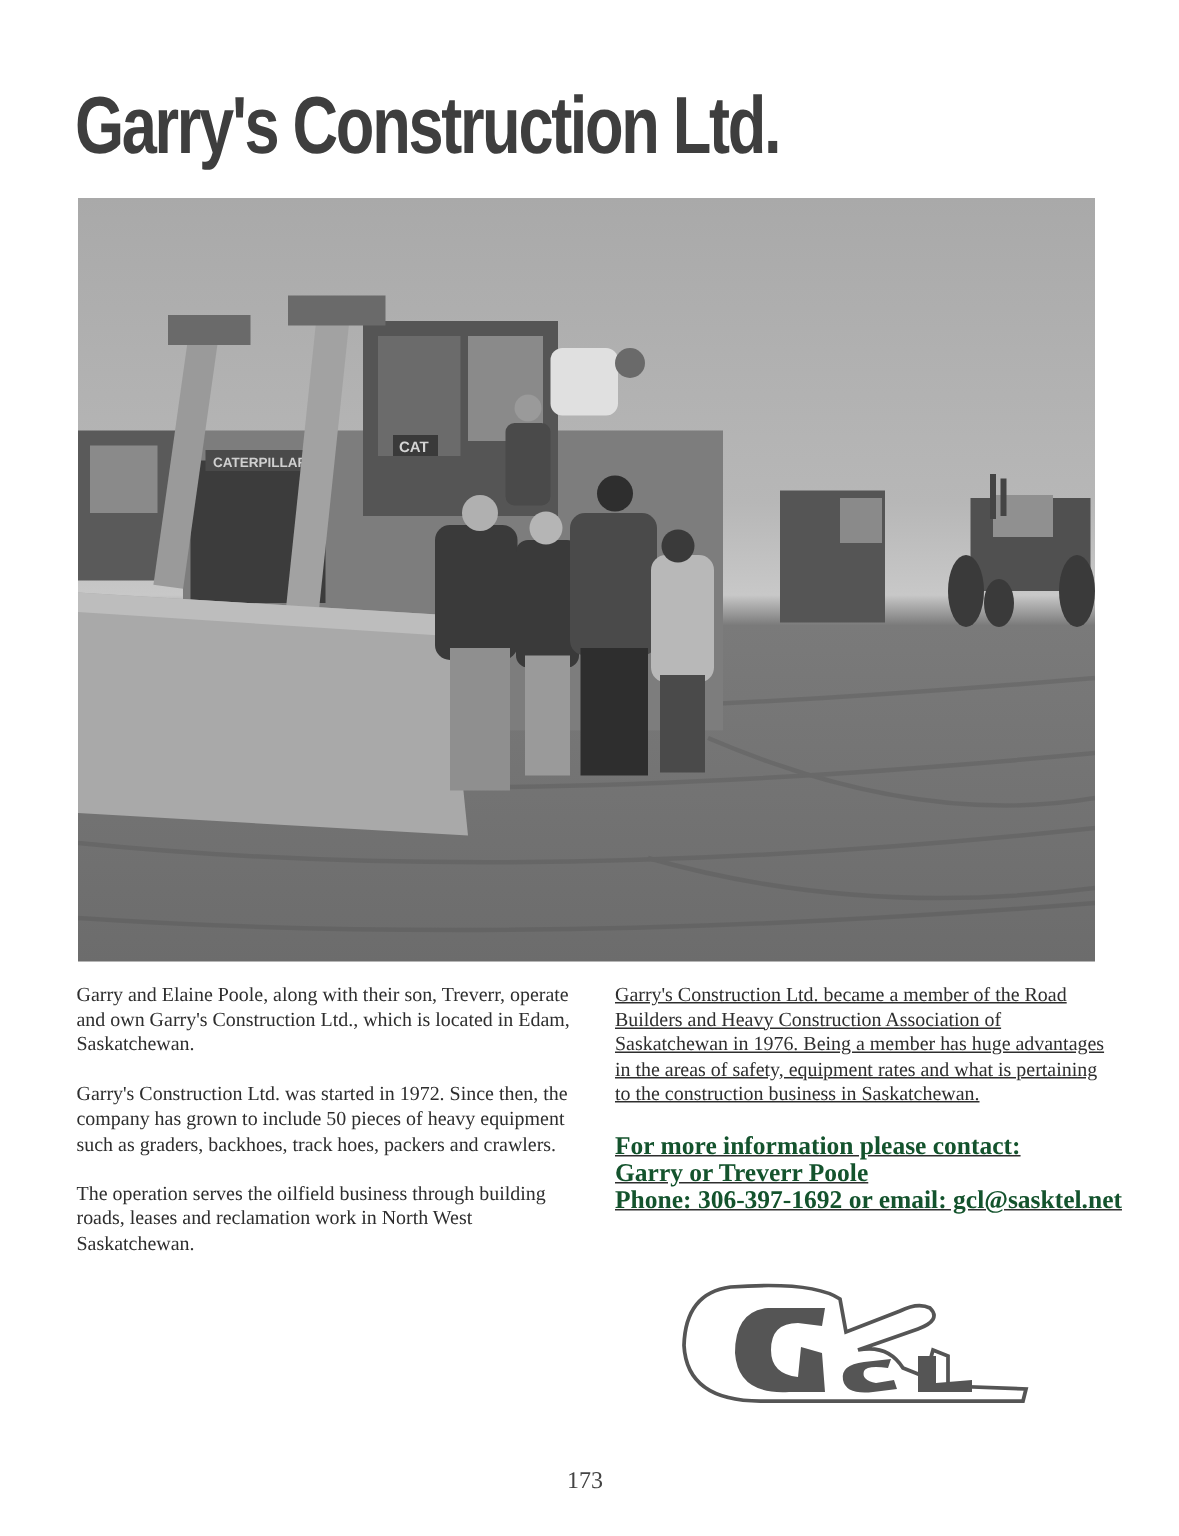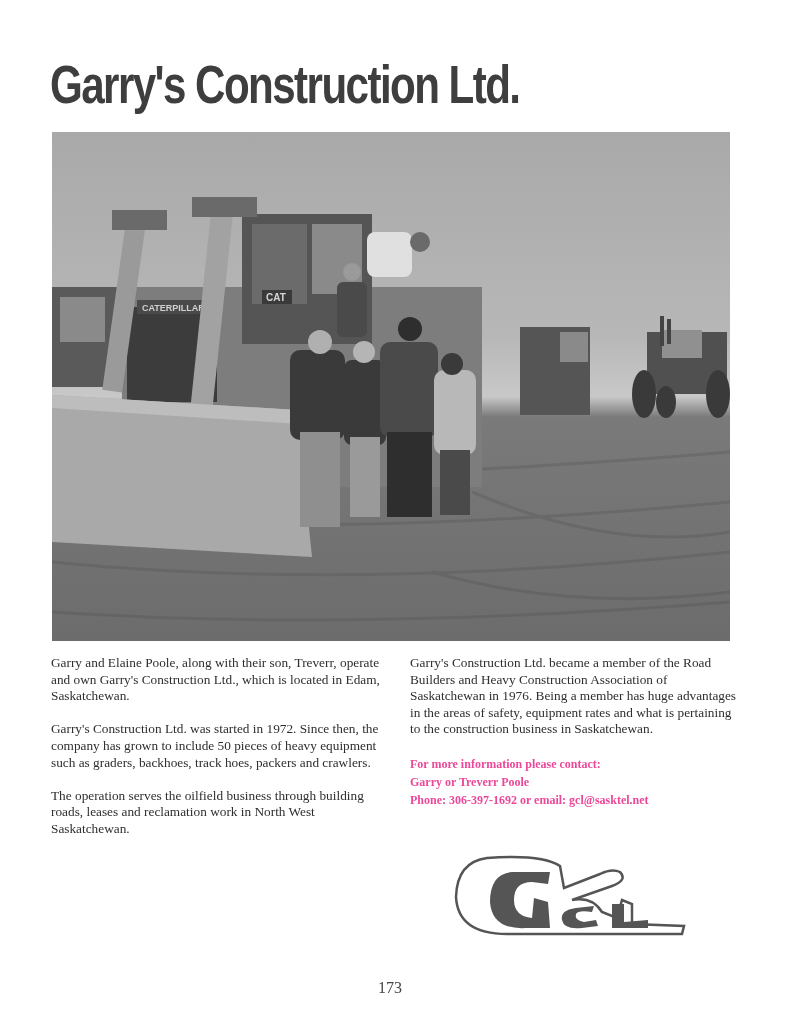--- a/index.html
+++ b/index.html
@@ -13,23 +13,23 @@
     font-weight: bold; font-size: 54px; line-height: 64px; color: #3e3e3e;
     letter-spacing: -2px; transform: scaleX(0.78); transform-origin: left top; white-space: nowrap;
   }
   .photo {
     position: absolute; left: 52px; top: 132px; width: 678px; height: 509px; overflow: hidden;
     background: linear-gradient(#a9a9a9 0%, #b7b7b7 40%, #c8c8c8 52%, #7a7a7a 56%, #6c6c6c 100%);
   }
   .photo svg { position: absolute; left: 0; top: 0; }
   .col { position: absolute; top: 655px; font-size: 13.3px; line-height: 16.6px; color: #2e2e2e; }
   .col-left { left: 51px; width: 330px; }
-  .col-right { left: 410px; width: 330px; }
+  .col-right { left: 410px; width: 330px; text-decoration: underline; }
   .col p { margin: 0 0 16.6px 0; }
-  .contact { margin-top: 2px; font-weight: bold; font-size: 12px; line-height: 18.4px; color: #ec4899; }
+  .contact { margin-top: 2px; font-weight: bold; font-size: 17px; line-height: 18.4px; color: #14532d; }
   .contact div { white-space: nowrap; }
   .logo { position: absolute; left: 452px; top: 852px; width: 236px; height: 90px; }
   .page-number { position: absolute; left: 378px; top: 979px; font-size: 16px; color: #444; }
 </style>
 </head>
 <body>
 
 <h1 class="page-title">Garry's Construction Ltd.</h1>
 
 <div class="photo">

